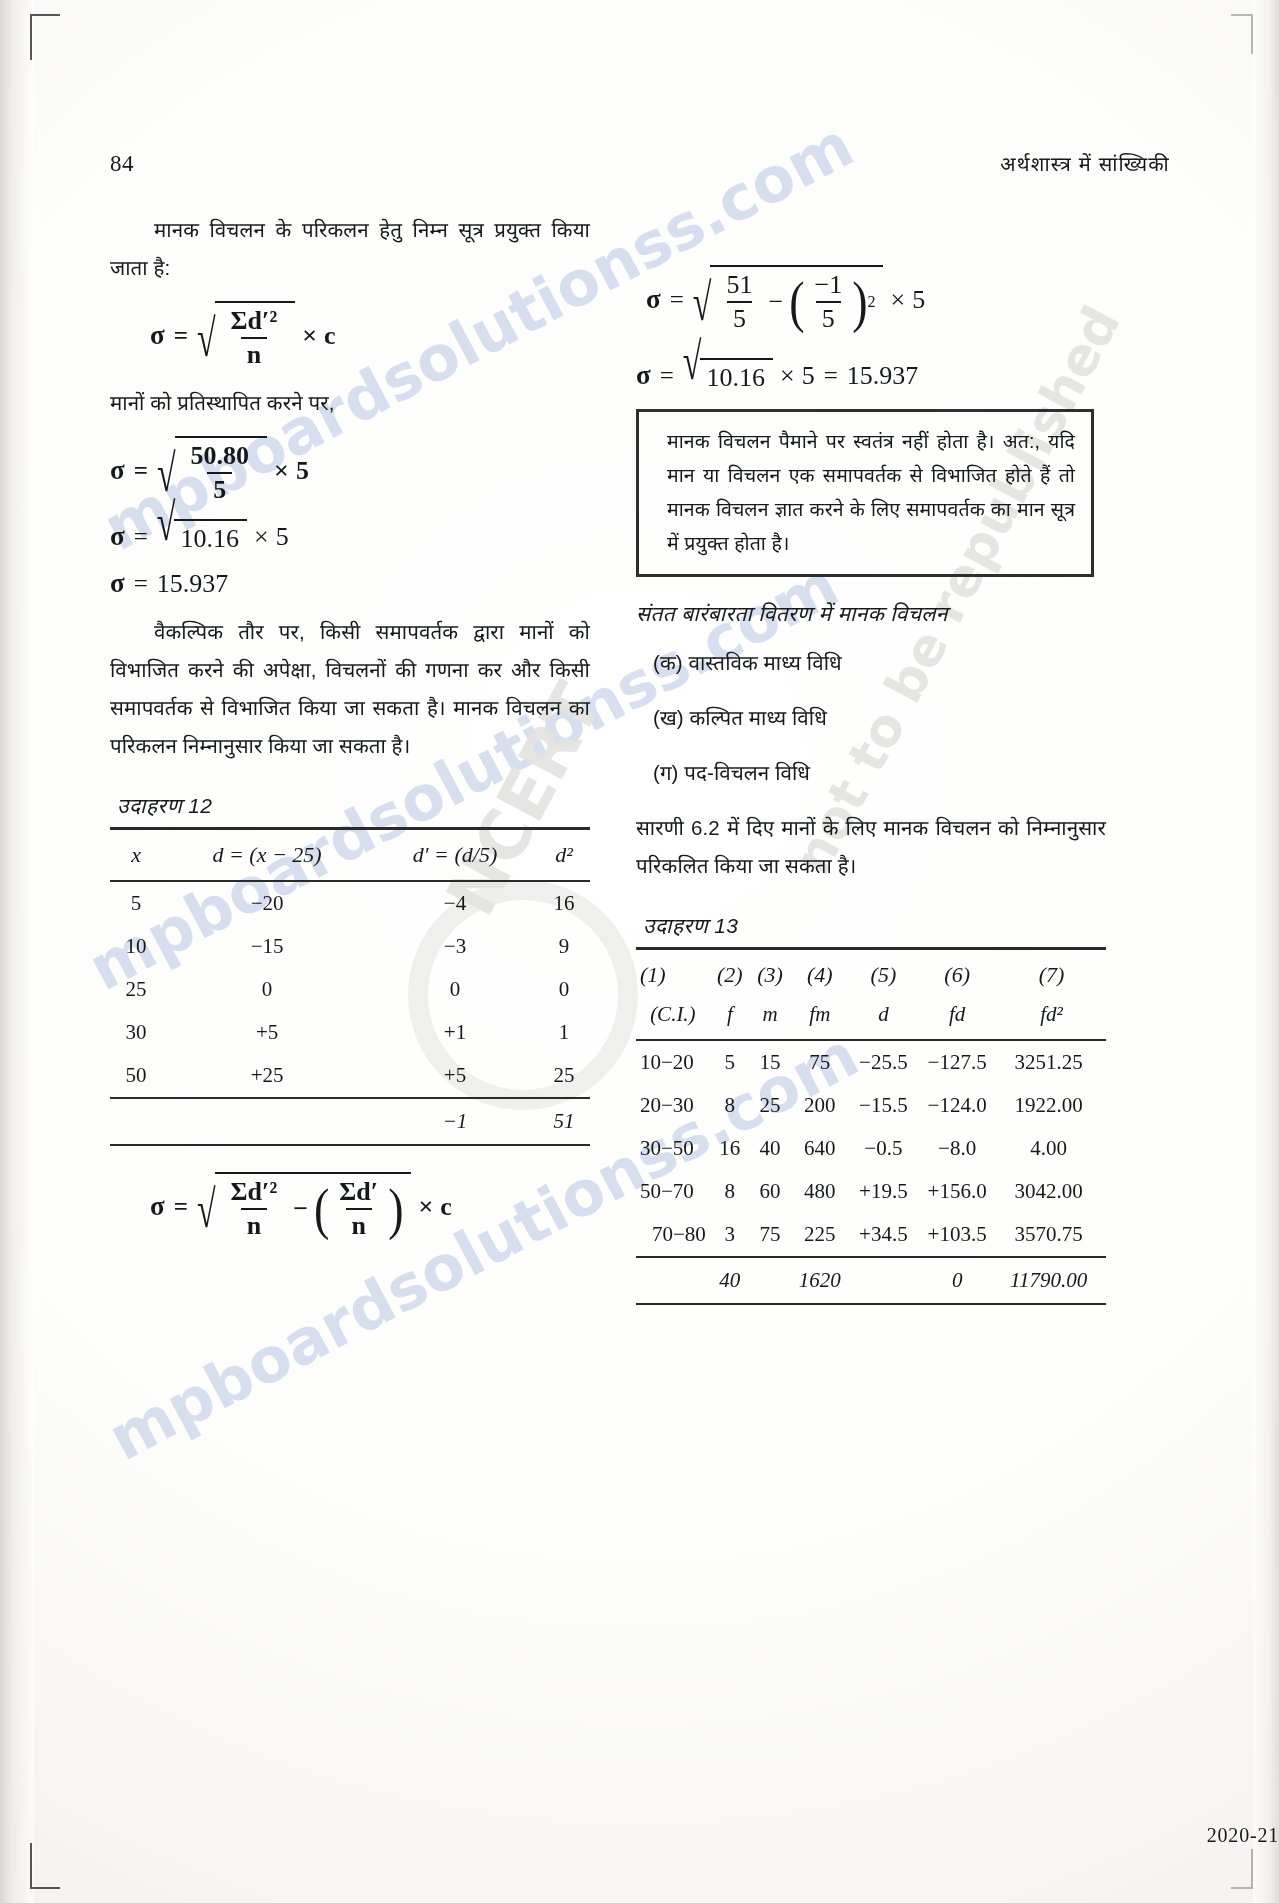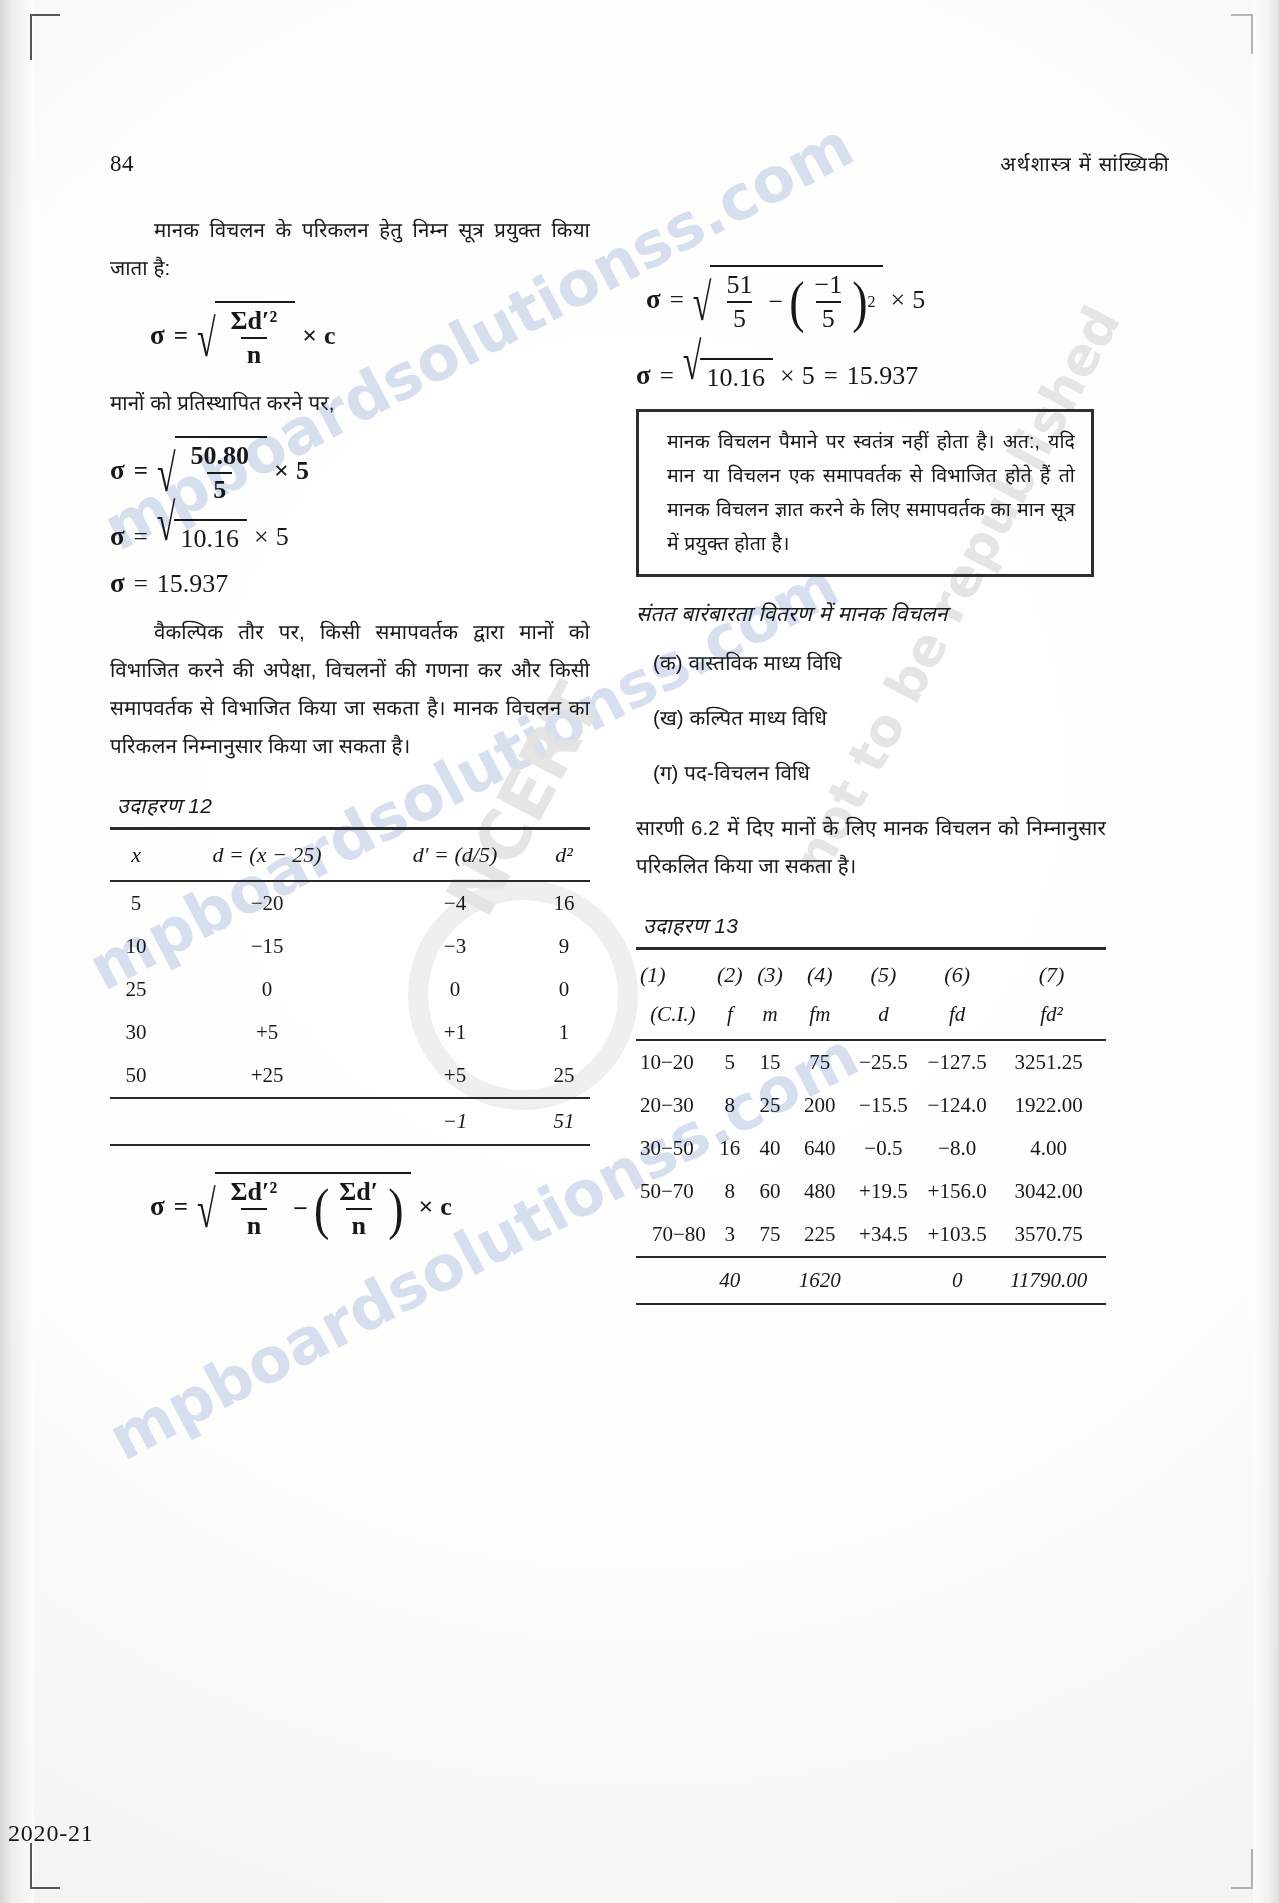--- a/index.html
+++ b/index.html
@@ -218,23 +218,23 @@
     font-size: 19.5px;
     line-height: 34px;
     margin: 0;
     text-align: justify;
   }
 
   .footer {
     position: absolute;
     left: 8px; right: 0;
     bottom: 56px;
-    text-align: left;
+    text-align: right;
     font-family: "Liberation Serif", serif;
-    font-size: 24px;
+    font-size: 20px;
     letter-spacing: .8px;
   }
 </style>
 </head>
 <body>
 
 <div class="page">
   <div class="edge-shadow-l"></div>
   <div class="edge-shadow-r"></div>
   <div class="corner tl"></div>

